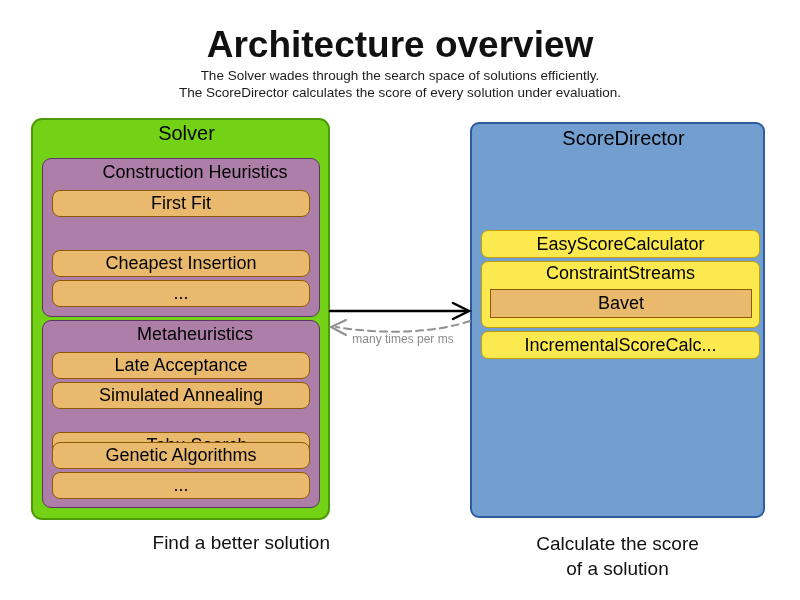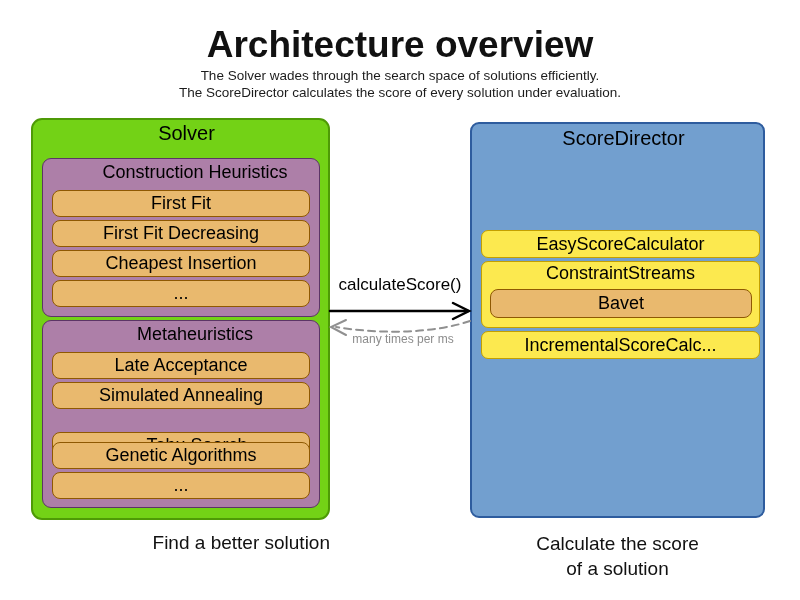--- a/index.html
+++ b/index.html
@@ -34,21 +34,21 @@
     text-align:center;font-size:18px;
   }
   
   .calc{
     left:481px;width:279px;
     background:#FCE94F;border:1.5px solid #C4A000;border-radius:7px;
     text-align:center;font-size:18px;
   }
   .bavet{
     left:490px;top:289px;width:262px;height:29px;line-height:27px;
-    background:#E9B96E;border:1.5px solid #8F5902;border-radius:8px;
+    background:#E9B96E;border:1.5px solid #8F5902;border-radius:0;
     text-align:center;font-size:18px;
   }
   
   .call-label{left:328px;top:275px;width:144px;text-align:center;font-size:17px;color:#000;}
   .freq-label{left:340px;top:332px;width:126px;text-align:center;font-size:12px;color:#8c8c8c;}
   
   .caption{left:31px;top:532px;width:299px;text-align:right;font-size:19px;color:#111;}
   .caption-right{left:470px;top:531px;width:295px;text-align:center;font-size:19px;line-height:25px;color:#111;}
 </style>
 </head>
@@ -59,21 +59,20 @@
   <div class="abs title">Architecture overview</div>
   <div class="abs subtitle" style="top:68px;">The Solver wades through the search space of solutions efficiently.</div>
   <div class="abs subtitle" style="top:85px;">The ScoreDirector calculates the score of every solution under evaluation.</div>
 
   <div class="abs solver-box"></div>
   <div class="abs big-label" style="left:31px;top:122px;width:299px;">Solver</div>
 
   <div class="abs phase" style="top:158px;height:159px;"></div>
   <div class="abs phase-label" style="top:162px;">Construction Heuristics</div>
   <div class="abs algo" style="top:190px;">First Fit</div>
-  <div class="abs algo" style="top:220px;">First Fit Decreasing</div>
   <div class="abs algo" style="top:250px;">Cheapest Insertion</div>
   <div class="abs algo" style="top:280px;">...</div>
 
   <div class="abs phase" style="top:320px;height:188px;"></div>
   <div class="abs phase-label" style="top:324px;">Metaheuristics</div>
   <div class="abs algo" style="top:352px;">Late Acceptance</div>
   <div class="abs algo" style="top:382px;">Simulated Annealing</div>
   <div class="abs algo" style="top:432px;padding-left:32px;">Tabu Search</div>
   <div class="abs algo" style="top:442px;">Genetic Algorithms</div>
   <div class="abs algo" style="top:472px;">...</div>
@@ -94,21 +93,20 @@
     <g stroke="#000000" stroke-width="2.5" fill="none" stroke-linecap="round">
       <line x1="10" y1="46" x2="148" y2="46"></line>
       <polyline points="133,38 149,46 133,54"></polyline>
     </g>
 
     <g stroke="#909090" stroke-width="2" fill="none" stroke-linecap="round">
       <path d="M150 56 C 112 69, 58 69, 16 62" stroke-dasharray="7 5"></path>
       <polyline points="26,55 11,62 26,70" stroke-dasharray="none"></polyline>
     </g>
   </svg>
-  <div class="abs call-label">calculateScore()</div>
   <div class="abs freq-label">many times per ms</div>
 
   <div class="abs caption">Find a better solution</div>
   <div class="abs caption-right">
     <div>Calculate the score</div>
     <div>of a solution</div>
   </div>
 
 </div>
 

